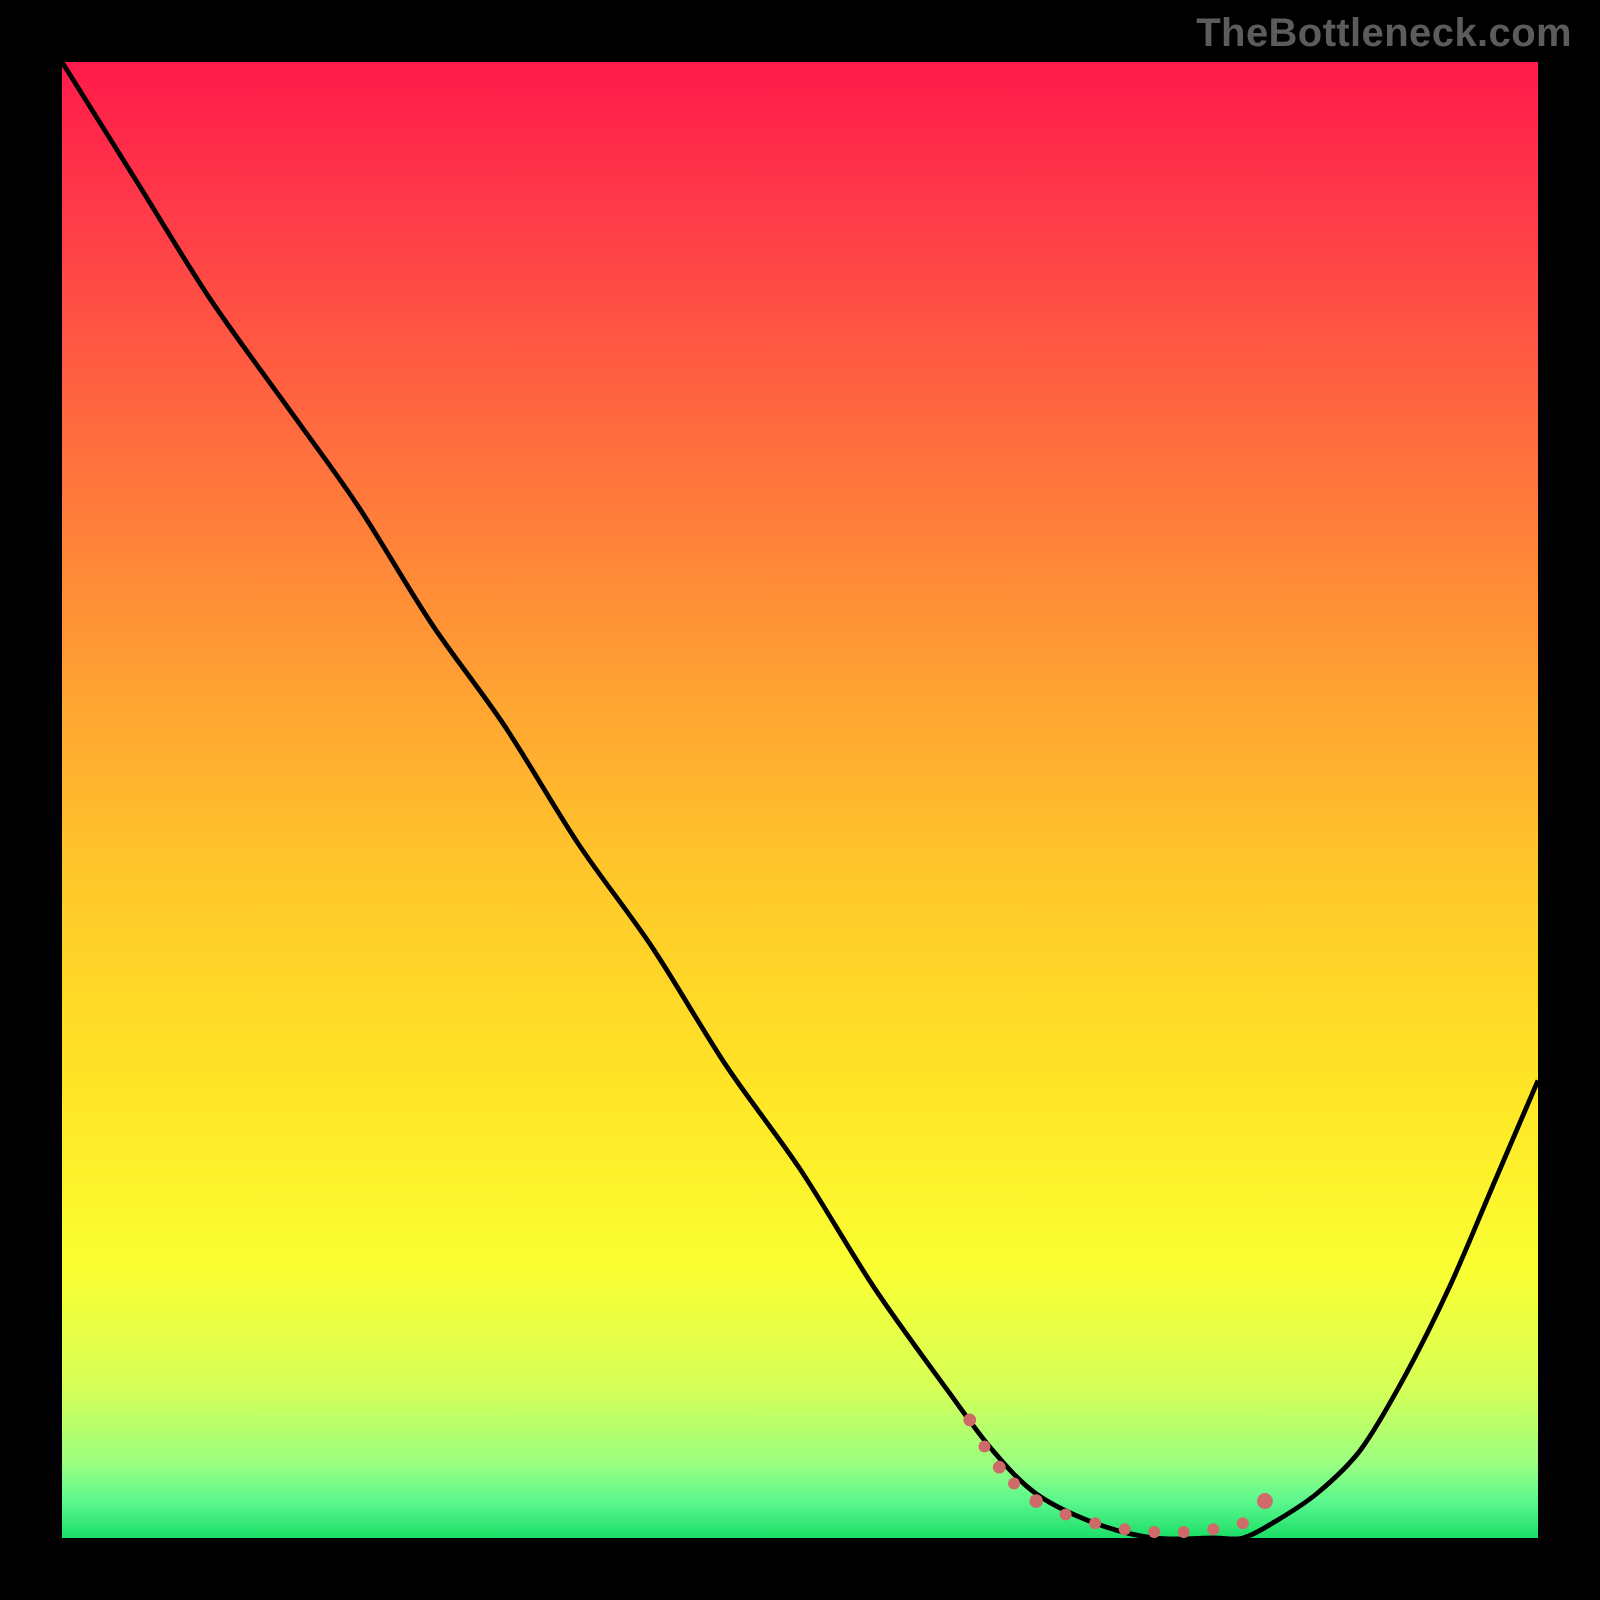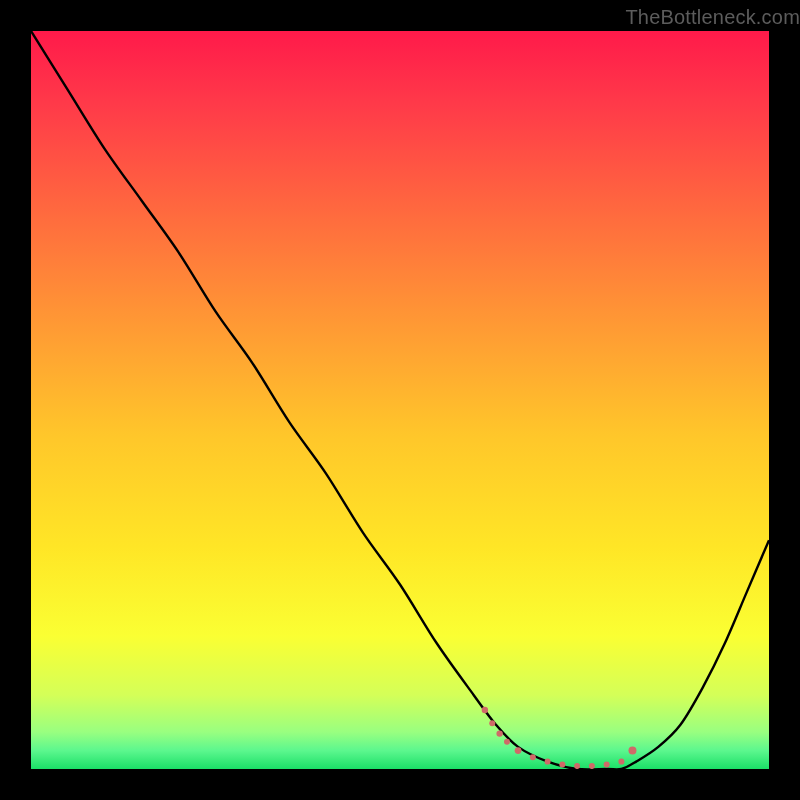--- a/index.html
+++ b/index.html
@@ -28,24 +28,24 @@
     
   }
   .plot svg {
     display: block;
     width: 738px;
     height: 738px;
   }
   .watermark {
     position: absolute;
     top: 6px;
-    right: 0;
+    right: 14px;
     color: #5c5c5c;
     font-size: 20px;
-    font-weight: 400;
+    font-weight: 700;
     letter-spacing: 0.2px;
     user-select: none;
   }
 </style>
 </head>
 <body>
 
 <div class="frame">
 
   <div class="watermark">TheBottleneck.com</div>

